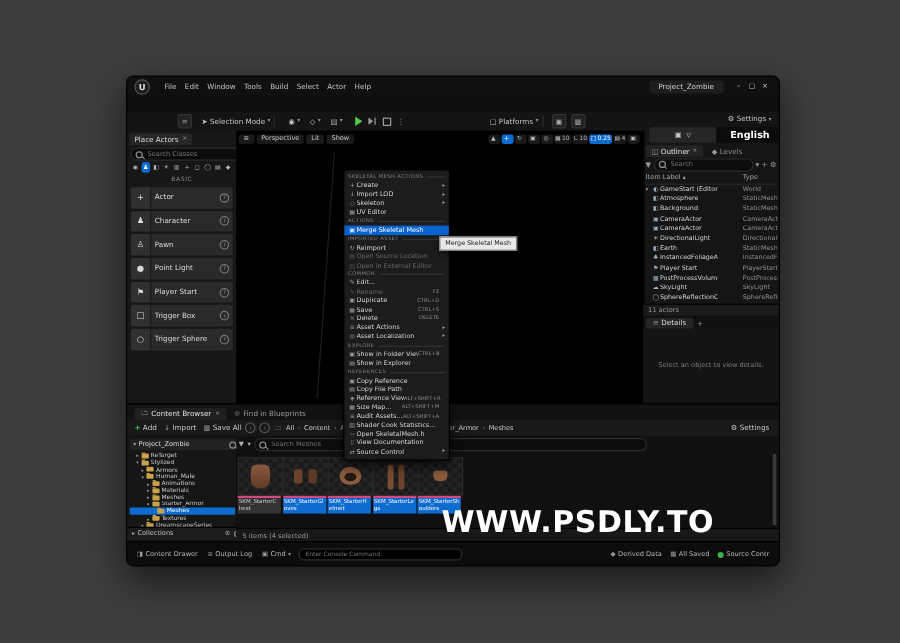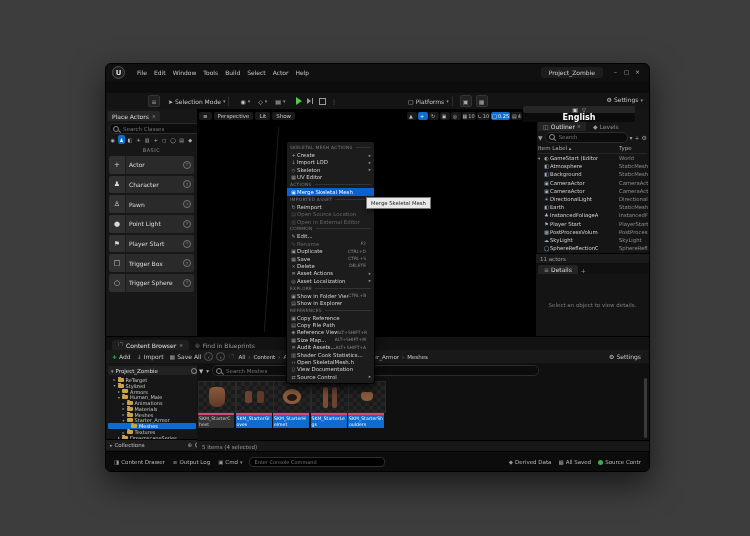--- a/index.html
+++ b/index.html
@@ -67,21 +67,21 @@
   .vchip{background:rgba(30,30,30,.85);border-radius:2px;color:#c9c9c9;font-size:5.5px;
     display:flex;align-items:center;padding:1px 4px;gap:2px;}
   #vtl{left:2px;top:3px;display:flex;gap:2px;}
   #vtr{right:3px;top:3px;display:flex;gap:1px;align-items:center;}
   .vtool{height:8px;min-width:8px;border-radius:2px;background:rgba(28,28,28,.9);color:#bdbdbd;font-size:5px;
     display:flex;align-items:center;justify-content:center;padding:0 1px;gap:1px;}
   .vtool.act{background:#0e6cd0;color:#fff;}
   #vline{left:74px;top:18px;width:1px;height:205px;background:#1d1d1d;transform:rotate(4deg);}
   
   #rightpanel{left:430px;top:45px;width:113px;height:227px;background:#151515;border-left:1px solid #000;}
-  #caption{left:417px;top:42px;width:112px;height:13px;display:flex;z-index:30;flex-direction:column;}
+  #caption{left:435px;top:42px;width:112px;height:13px;display:flex;z-index:30;}
   #caption .capicons{flex:1;background:#262626;display:flex;align-items:center;justify-content:center;gap:4px;
     color:#cfcfcf;font-size:6px;border-radius:2px 0 0 2px;}
   #caption .caplang{flex:1;background:#0b0b0b;color:#fff;font-weight:bold;font-size:8px;
     display:flex;align-items:center;justify-content:center;border-radius:0 2px 2px 0;}
   #outtabs{left:432px;top:57px;display:flex;gap:2px;}
   .otab{height:10px;display:flex;align-items:center;gap:2px;padding:0 5px;font-size:6px;border-radius:2px 2px 0 0;}
   .otab.active{background:#232323;color:#e0e0e0;}
   .otab.idle{color:#8d8d8d;}
   #osearchrow{left:432px;top:68px;width:109px;height:10px;display:flex;align-items:center;gap:2px;}
   #osearch{flex:1;height:9px;}
@@ -999,13 +999,14 @@
         <span class="micon">⇄</span>
         <span class="mlabel">Source Control</span>
         <span class="mfill"></span>
         <span class="mshort"></span>
         <span class="marrow">▸</span>
       </div>
     </div>
 
   <div id="tooltip" class="abs">Merge Skeletal Mesh</div>
 
+  <div id="wm" class="abs">WWW.PSDLY.TO</div>
 </div>
 
 </body></html>

